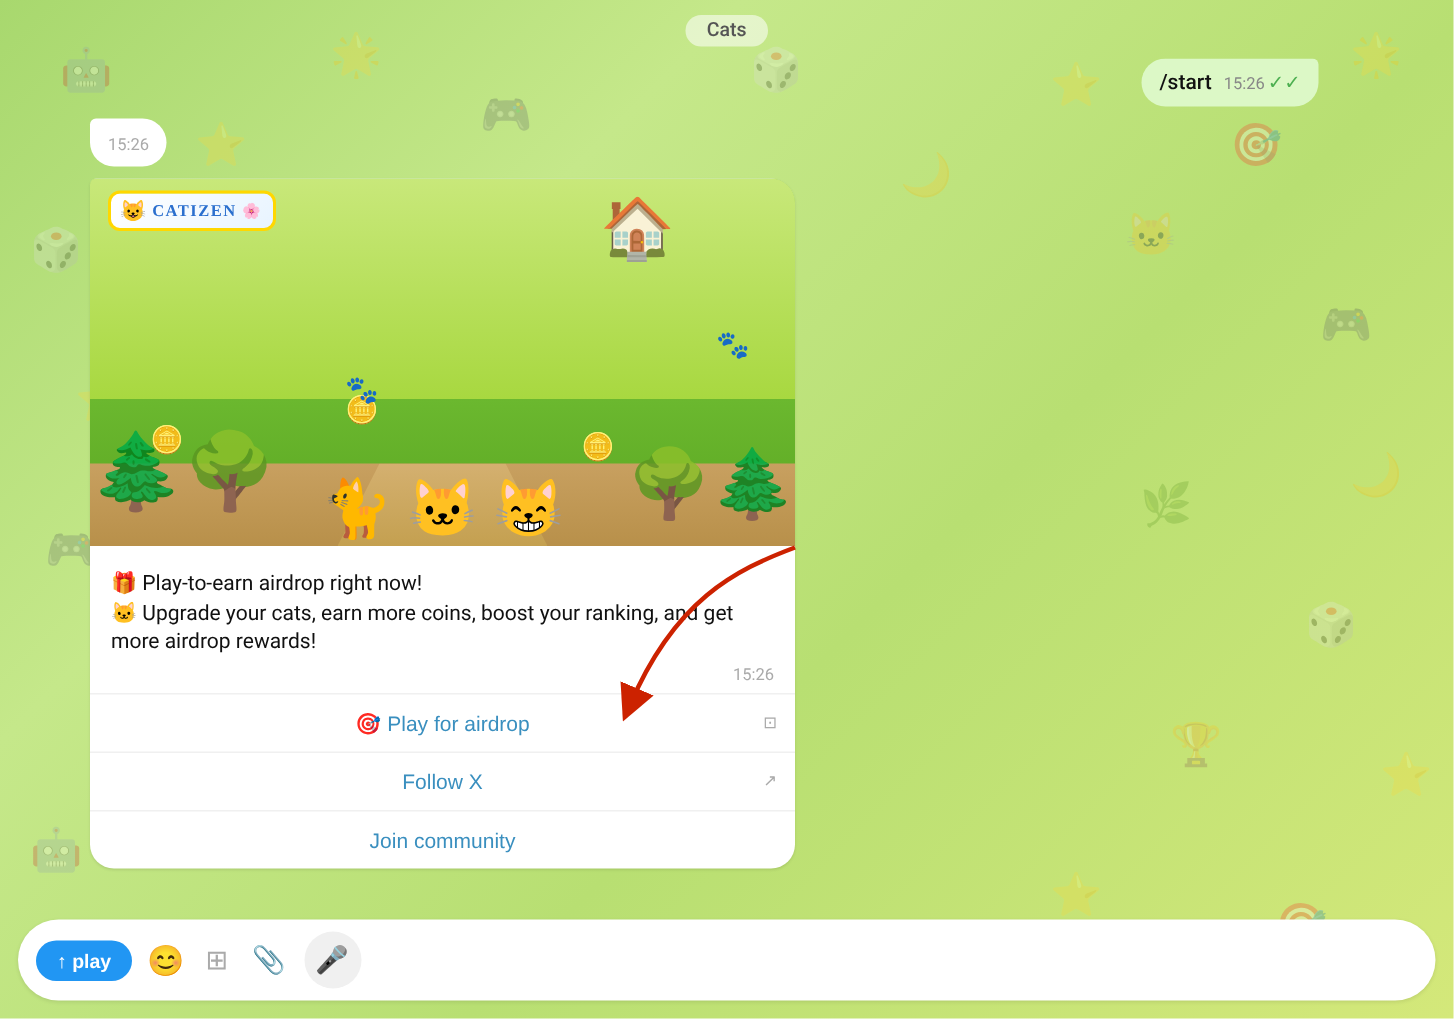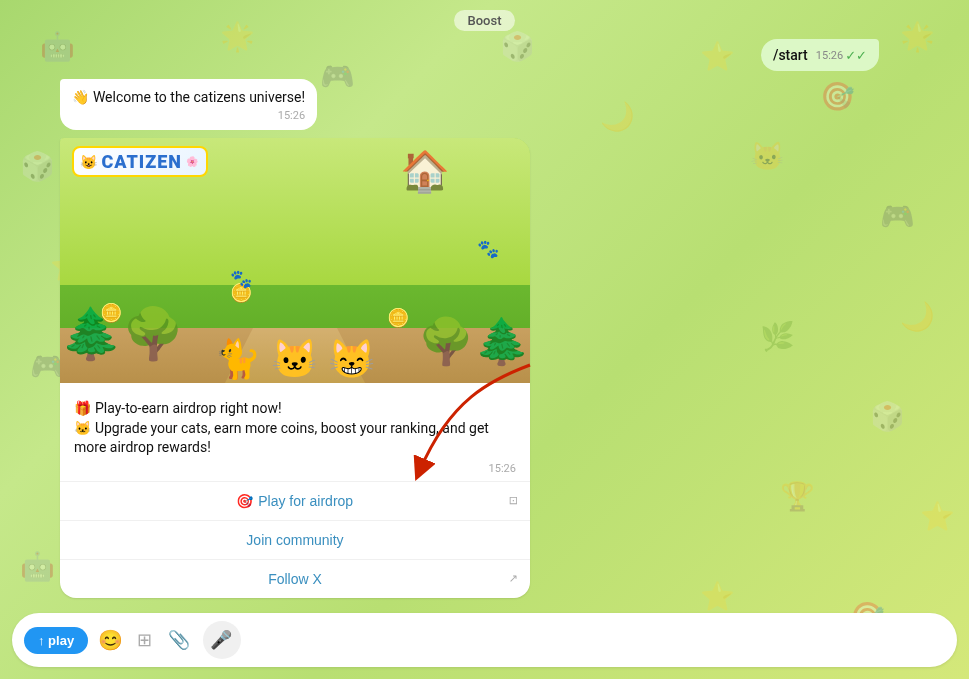--- a/index.html
+++ b/index.html
@@ -62,21 +62,21 @@
 
     
     .msg-out {
       align-self: flex-end;
       background: #dcf8c6;
       border-radius: 16px 4px 16px 16px;
       padding: 8px 12px;
       max-width: 220px;
       position: relative;
       display: flex;
-      align-items: center;
+      align-items: flex-start;
       gap: 8px;
     }
     .msg-out .msg-text {
       font-size: 14px;
       color: #111;
       font-weight: 500;
     }
     .msg-out .msg-time {
       font-size: 11px;
       color: #888;
@@ -179,24 +179,25 @@
       background: linear-gradient(135deg, #fff 0%, #e8f4ff 100%);
       border-radius: 8px;
       padding: 3px 8px 3px 6px;
       display: flex;
       align-items: center;
       gap: 4px;
       z-index: 10;
       border: 2px solid #ffd700;
     }
     .catizen-logo-text {
-      font-size: 18px;
+      font-size: 11px;
       font-weight: 900;
       color: #2b6fce;
       letter-spacing: 1px;
+      font-family: Liberation Serif, serif;
     }
 
     
     .windmill {
       position: absolute;
       top: 10px;
       right: 80px;
       font-size: 40px;
       z-index: 4;
       opacity: 0.9;
@@ -405,36 +406,35 @@
   <span style="top:580px;left:700px;">⭐</span>
   <span style="top:140px;left:750px;">🐱</span>
   <span style="top:180px;left:110px;">🏠</span>
   <span style="top:320px;left:760px;">🌿</span>
   <span style="top:480px;left:780px;">🏆</span>
 </div>
 
 <div class="chat-area">
 
   <div class="date-divider">
-    <span class="date-badge">Boost</span>
+    <span class="date-badge">Cats</span>
   </div>
 
   <div class="messages">
 
     <div class="msg-out">
       <span class="msg-text">/start</span>
       <span class="msg-time">
         <span>15:26</span>
         <span class="checkmarks">✓✓</span>
       </span>
     </div>
 
     <div class="msg-in">
       <div class="msg-bubble-in">
-        <span class="msg-text">👋 Welcome to the catizens universe!</span>
         <div class="msg-time">15:26</div>
       </div>
     </div>
 
     <div class="msg-card">
       <div class="card-bubble">
 
         <div class="card-image">
 
           <div class="catizen-logo">
@@ -471,25 +471,25 @@
           <div class="msg-text">🐱 Upgrade your cats, earn more coins, boost your ranking, and get more airdrop rewards!</div>
           <div class="card-time">15:26</div>
         </div>
 
         <div class="card-buttons">
           <button class="card-btn">
             <span>🎯 Play for airdrop</span>
             <span class="btn-icon-ext">⊡</span>
           </button>
           <button class="card-btn">
-            <span>Join community</span>
+            <span>Follow X</span>
+            <span class="btn-icon-ext">↗</span>
           </button>
           <button class="card-btn">
-            <span>Follow X</span>
-            <span class="btn-icon-ext">↗</span>
+            <span>Join community</span>
           </button>
         </div>
 
       </div>
     </div>
 
   </div>
 
   <svg class="arrow-svg" width="160" height="130">
     <defs>

